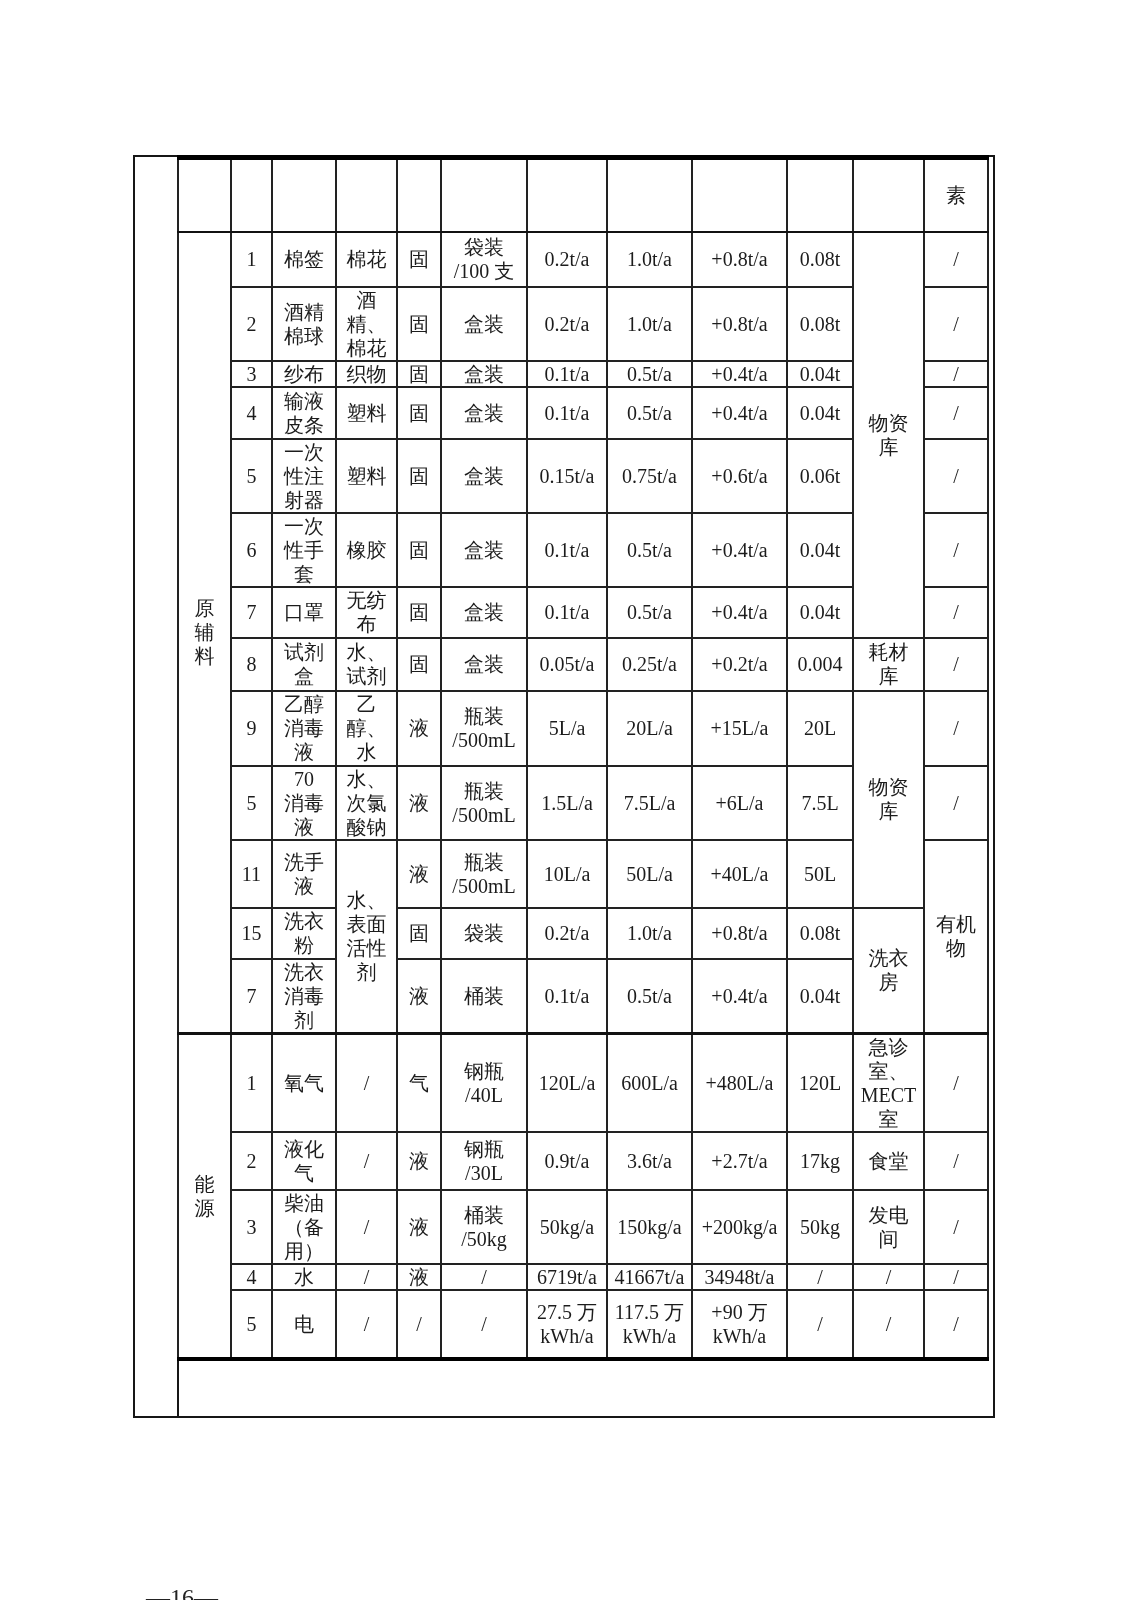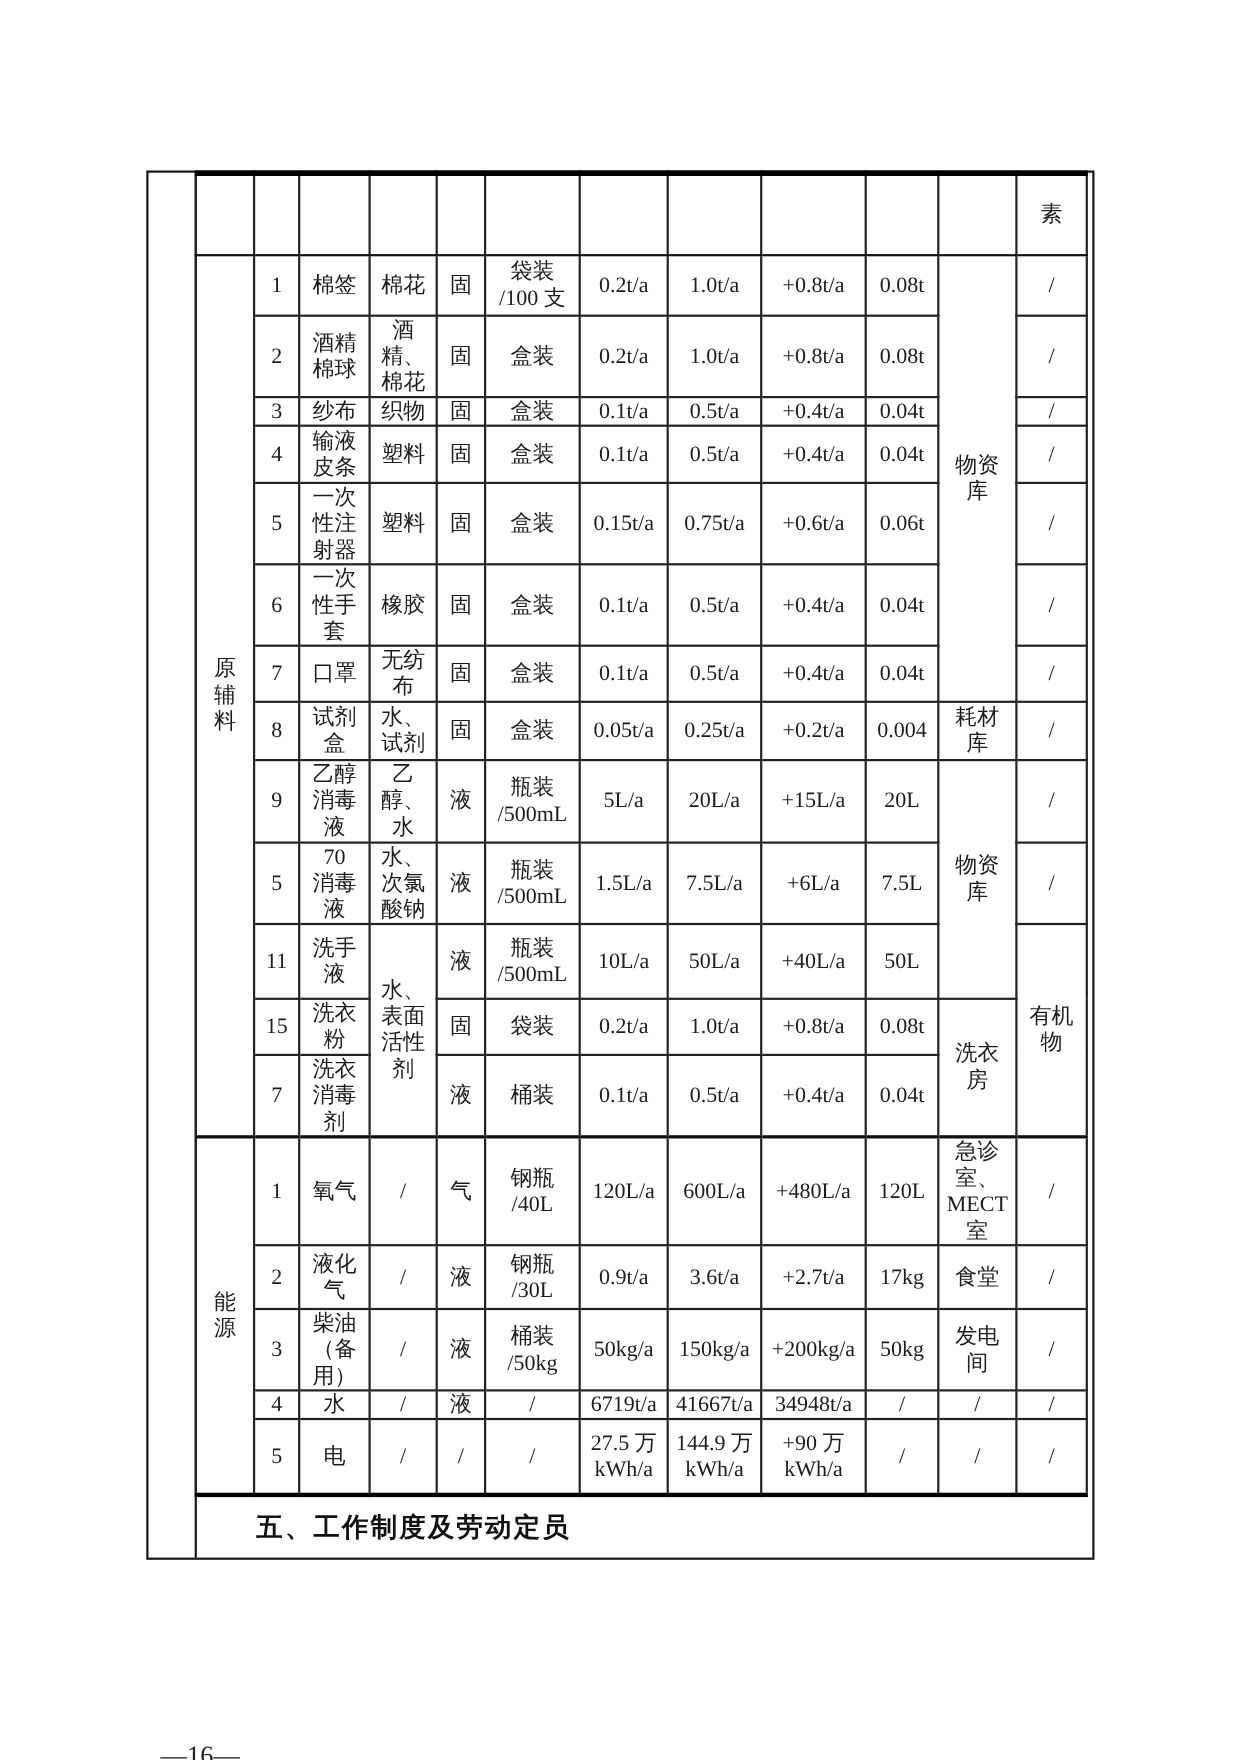--- a/index.html
+++ b/index.html
@@ -318,25 +318,24 @@
           <td>/</td>
         </tr>
         <tr style="height: 69px;">
           <td>5</td>
           <td>电</td>
           <td>/</td>
           <td>/</td>
           <td>/</td>
           <td>27.5 万
 kWh/a</td>
-          <td>144.9 万
+          <td>117.5 万
 kWh/a</td>
           <td>+90 万
 kWh/a</td>
           <td>/</td>
           <td>/</td>
           <td>/</td>
         </tr>
       </tbody>
     </table>
-  <div class="section-title">五、工作制度及劳动定员</div>
   <div class="page-number">—16—</div>
 </div>
 
 </body></html>

